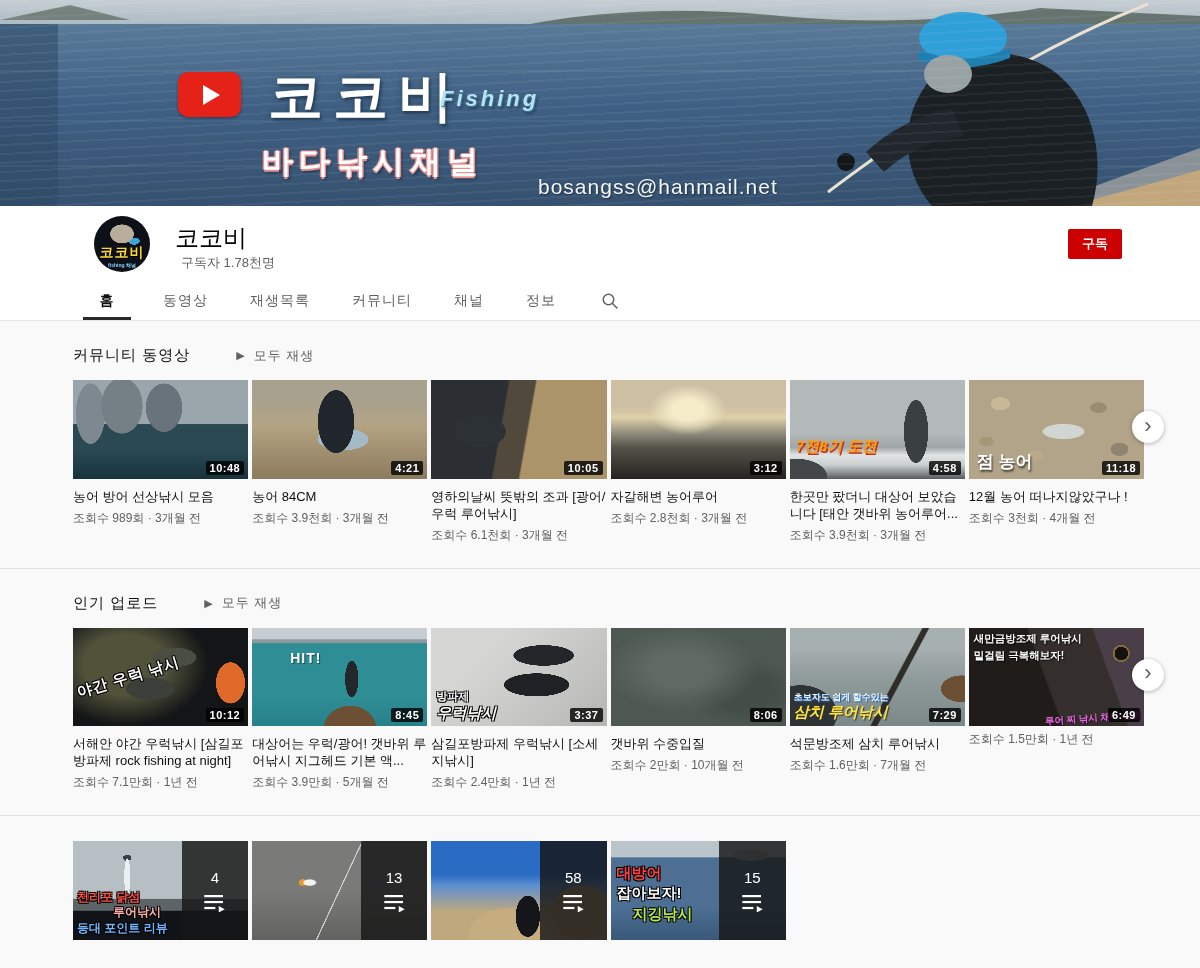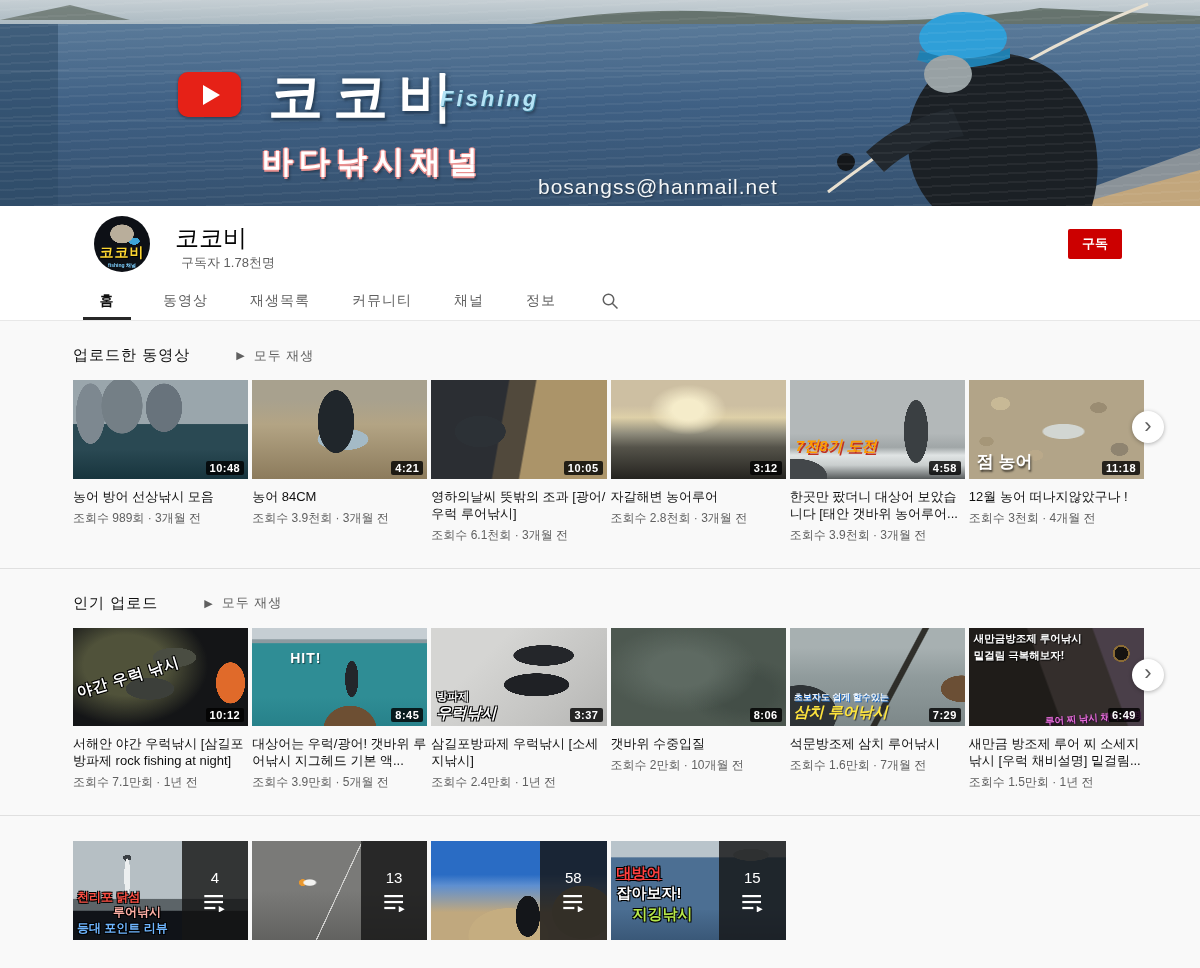--- a/index.html
+++ b/index.html
@@ -93,21 +93,21 @@
   
   .pl-overlay { position:absolute; right:0; top:0; width:38%; height:100%;
     background:rgba(22,22,22,.82); display:flex; flex-direction:column; align-items:center;
     justify-content:center; gap:9px; }
   .pl-count { color:#fff; font-size:15px; }
   .pl-lines { position:absolute; left:4px; bottom:3px; font-weight:700; font-size:12px; line-height:1.3; }
   .pl-lines span { display:block; }
   .p1-l1 { color:#ff4f43; } .p1-l2 { color:#ffb0a6;margin-left:36px; } .p1-l3 { color:#6fb6ff; }
   .pl-lines-4 { position:absolute; left:6px; top:22px; font-weight:700; font-size:15px; line-height:1.35; }
   .pl-lines-4 span { display:block; }
-  .p4-l1 { color:#ff4040;text-decoration:underline; } .p4-l2 { color:#fff; } .p4-l3 { color:#b7e84a;margin-left:16px; }
+  .p4-l1 { color:#ff4040; } .p4-l2 { color:#fff; } .p4-l3 { color:#b7e84a;margin-left:16px; }
 
   
   .t-a1 { background:
     radial-gradient(34px 46px at 28% 26%, #747f86 0 60%, transparent 61%),
     radial-gradient(24px 50px at 10% 34%, #7d8890 0 60%, transparent 61%),
     radial-gradient(30px 40px at 52% 28%, #68737c 0 60%, transparent 61%),
     linear-gradient(180deg,#9aa6ac 0 44%,#2a4953 45% 70%,#17343d 100%); }
   .t-a2 { background:
     radial-gradient(30px 52px at 48% 42%, #20262b 0 60%, transparent 61%),
     radial-gradient(42px 18px at 52% 60%, #a4bac6 0 60%, transparent 61%),
@@ -242,21 +242,21 @@
         <circle cx="10" cy="10" r="7" fill="none" stroke="#606060" stroke-width="2"></circle>
         <line x1="15" y1="15" x2="22" y2="22" stroke="#606060" stroke-width="2"></line>
       </svg>
     </div>
   </nav>
 
   <div class="content">
 
     <section>
       <div class="sec-head">
-        <h2 class="sec-title">업로드한 동영상</h2>
+        <h2 class="sec-title">커뮤니티 동영상</h2>
         <div class="play-all">
           <span class="pa-icon">▶</span>
           <span class="pa-label">모두 재생</span>
         </div>
       </div>
       <div class="grid">
         <div class="card">
           <div class="thumb t-a1">
             <span class="dur">10:48</span>
           </div>
@@ -356,21 +356,20 @@
           <div class="vtitle">석문방조제 삼치 루어낚시</div>
           <div class="vmeta">조회수 1.6만회 · 7개월 전</div>
         </div>
         <div class="card">
           <div class="thumb t-b6">
             <span class="ovl ovl-b6a">새만금방조제 루어낚시</span>
             <span class="ovl ovl-b6b">밑걸림 극복해보자!</span>
             <span class="ovl ovl-b6c">루어 찌 낚시 채비 설명</span>
             <span class="dur">6:49</span>
           </div>
-          <div class="vtitle">새만금 방조제 루어 찌 소세지낚시 [우럭 채비설명] 밑걸림...</div>
           <div class="vmeta">조회수 1.5만회 · 1년 전</div>
         </div>
       </div>
       <button class="next-btn">
           <span>›</span>
         </button>
     </section>
 
     <section>
       <div class="grid">

